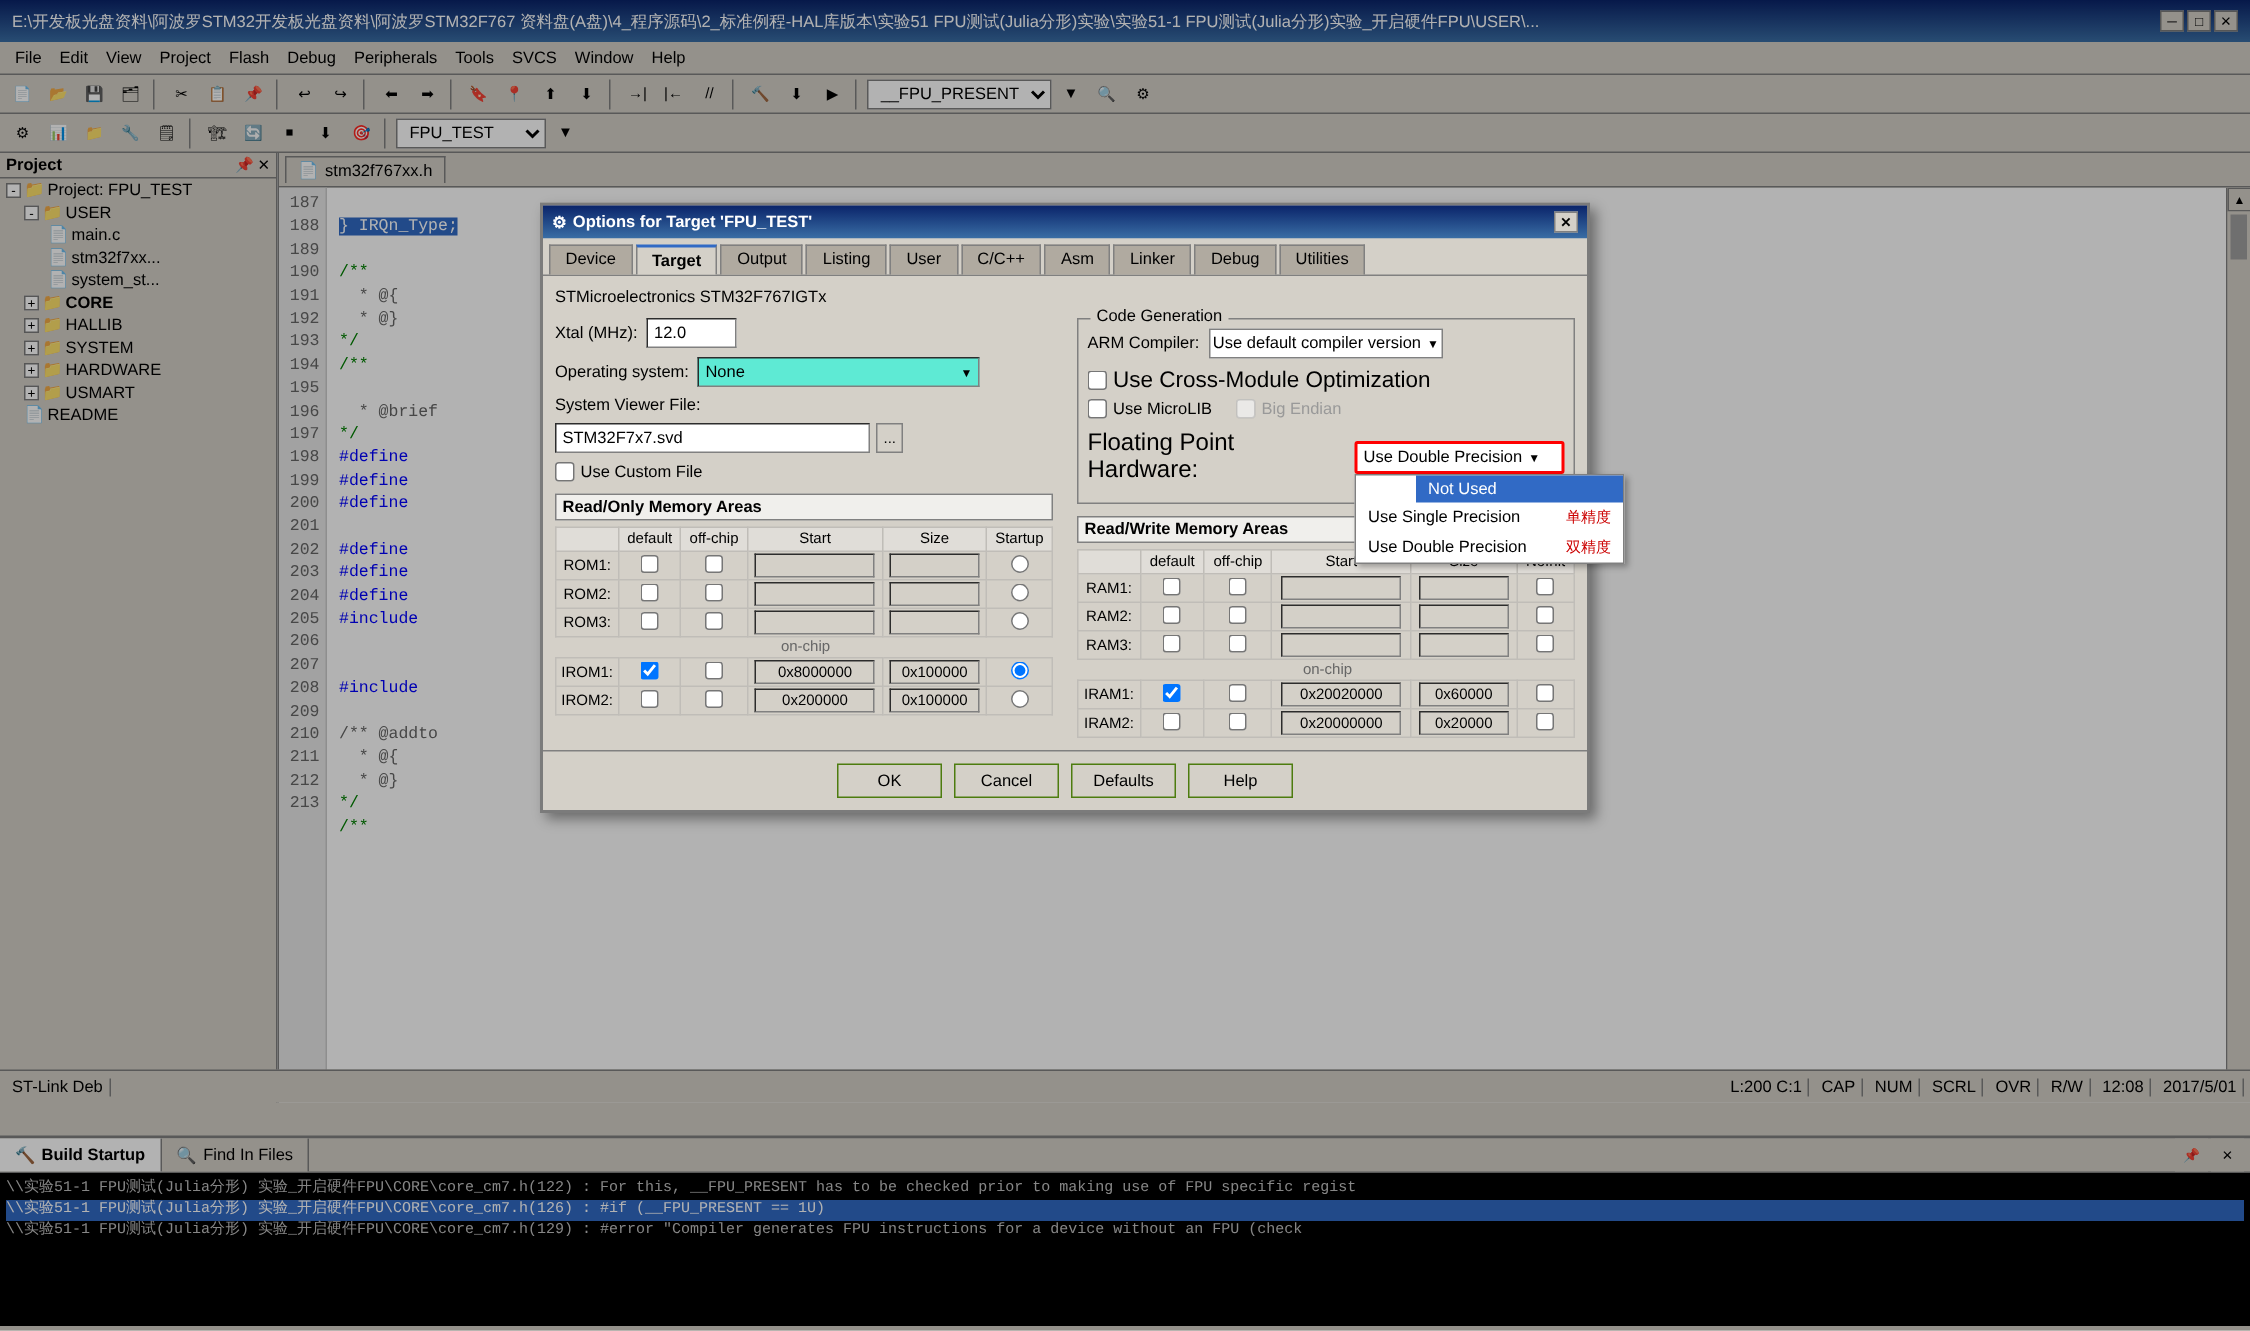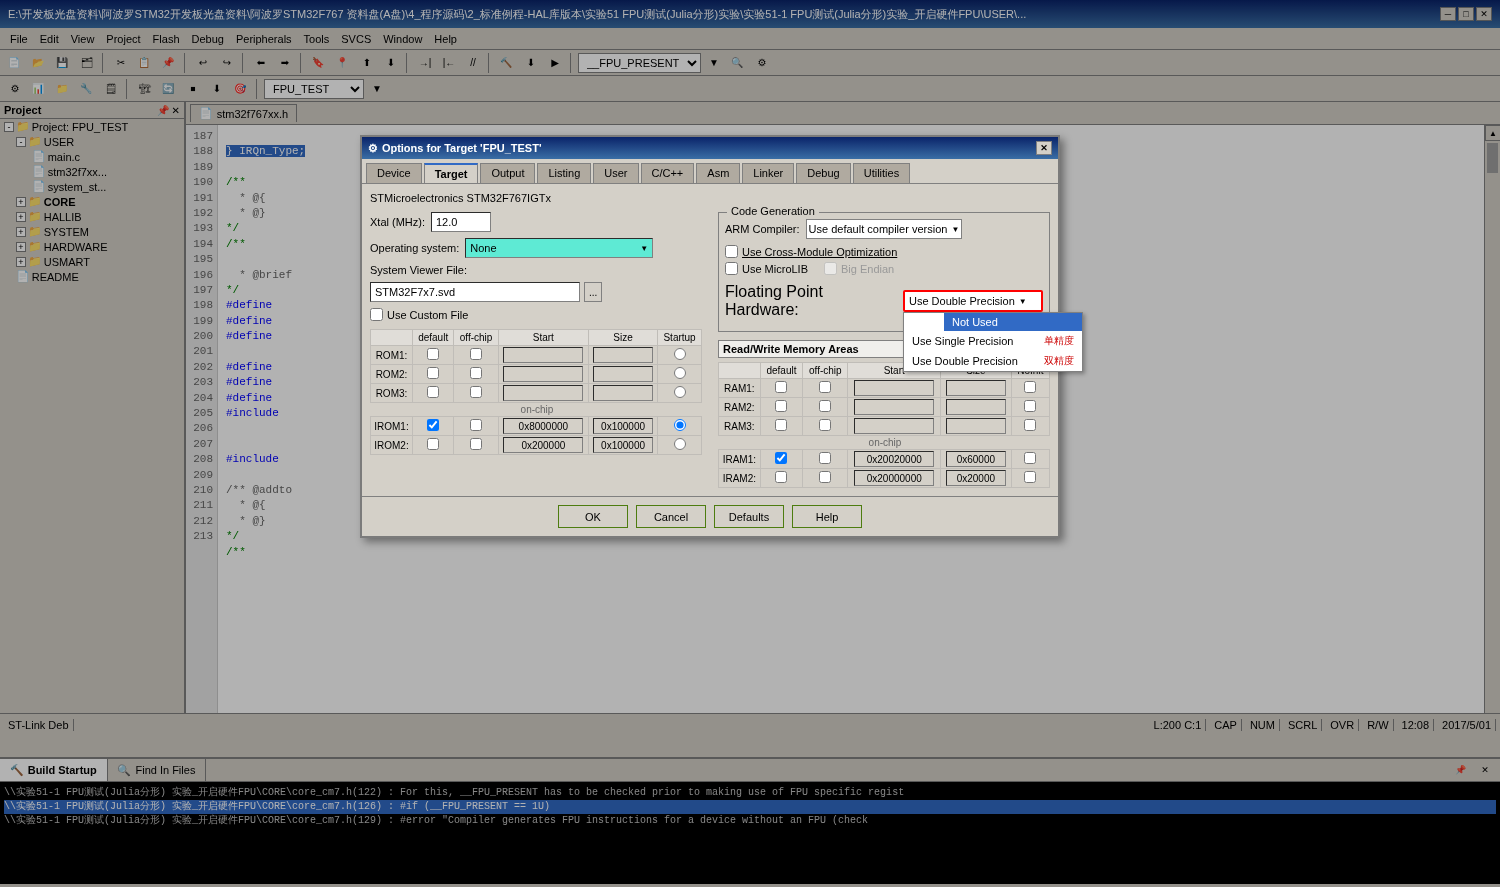--- a/index.html
+++ b/index.html
@@ -410,20 +410,23 @@
             <input type="text" class="text-input" value="STM32F7x7.svd" style="width: 210px;">
             <button style="height:20px; background:#d4d0c8; border:1px solid #808080; font-size:10px; padding:0 4px; cursor:pointer;">...</button>
           </div>
 
           <div class="checkbox-row">
             <input type="checkbox" style="">
             <span style="font-size:11px;">Use Custom File</span>
           </div>
 
           <div style="margin-top:8px;">
+            <div style="font-size:11px; font-weight:bold; margin-bottom:4px; border:1px solid #808080; padding:2px 4px; background:#f0efec;">
+              <span>Read/Only Memory Areas</span>
+            </div>
             <table class="mem-table">
               <tbody>
                   <tr>
                 <th></th>
                 <th>default</th>
                 <th>off-chip</th>
                 <th>Start</th>
                 <th>Size</th>
                 <th>Startup</th>
               </tr>
@@ -484,21 +487,21 @@
             <div class="input-row">
               <span style="font-size:11px;">ARM Compiler:</span>
               <div style="display:flex; align-items:center; border:1px solid #808080; background:white; height:20px; padding:0 2px; font-size:11px;">
                 <span style="font-size:11px;">Use default compiler version</span>
                 <span style="font-size:8px; margin-left:4px;">▼</span>
               </div>
             </div>
 
             <div class="checkbox-row">
               <input type="checkbox" style="">
-              <span style="font-size:11px;text-decoration:underline;">Use Cross-Module Optimization</span>
+              <span style="font-size:15px;">Use Cross-Module Optimization</span>
             </div>
             <div style="display:flex; gap:16px; margin-bottom:4px;">
               <div class="checkbox-row">
                 <input type="checkbox" style="">
                 <span style="font-size:11px;">Use MicroLIB</span>
               </div>
               <div class="checkbox-row">
                 <input type="checkbox" disabled="" style="">
                 <span style="font-size:11px; color:#999;">Big Endian</span>
               </div>

